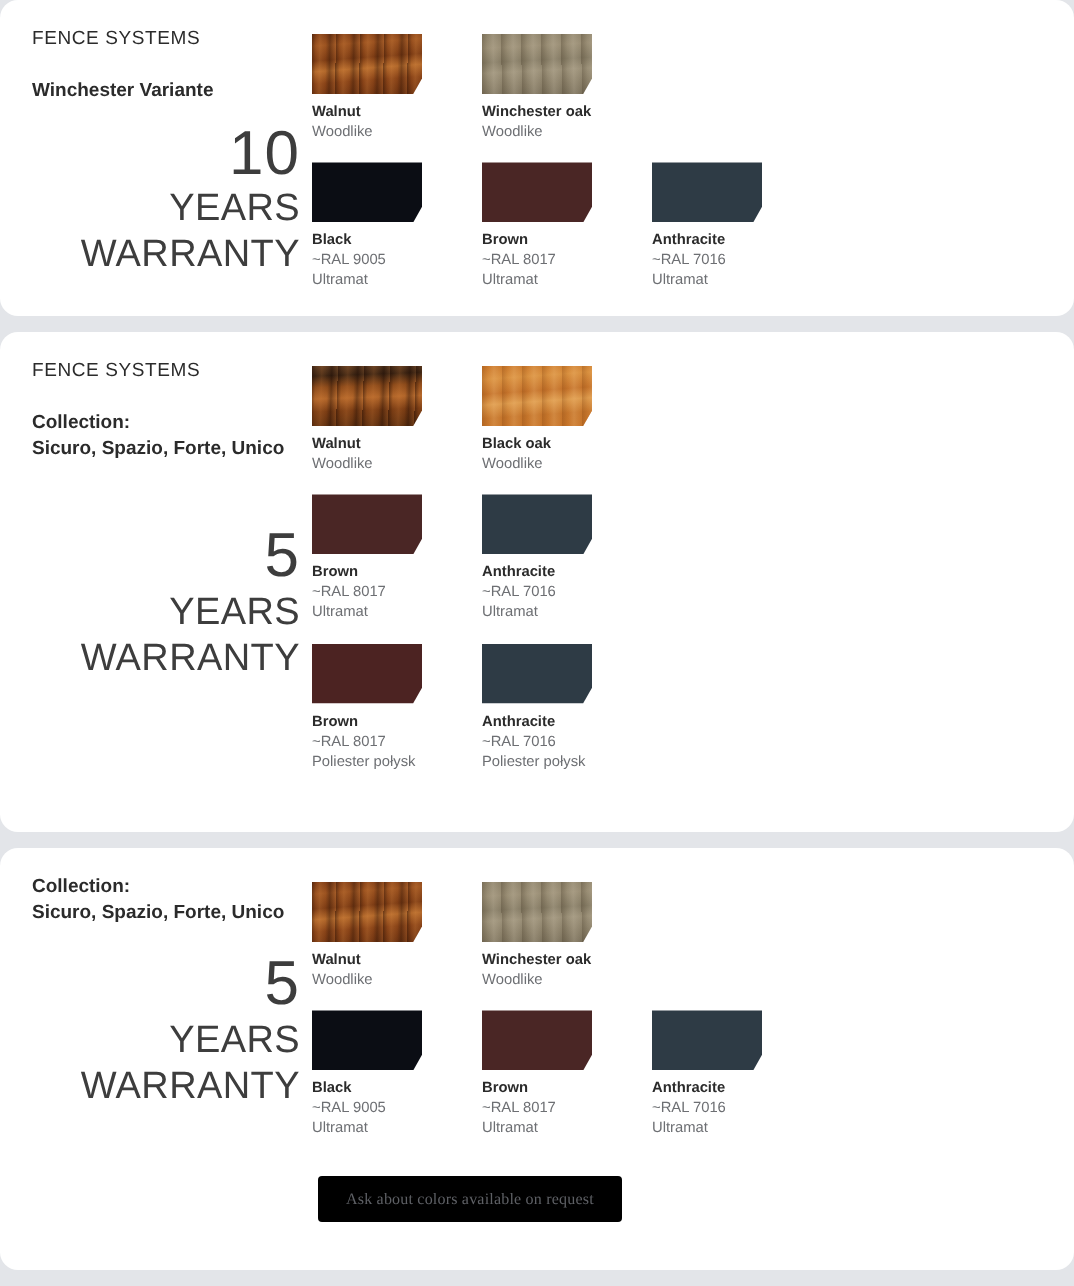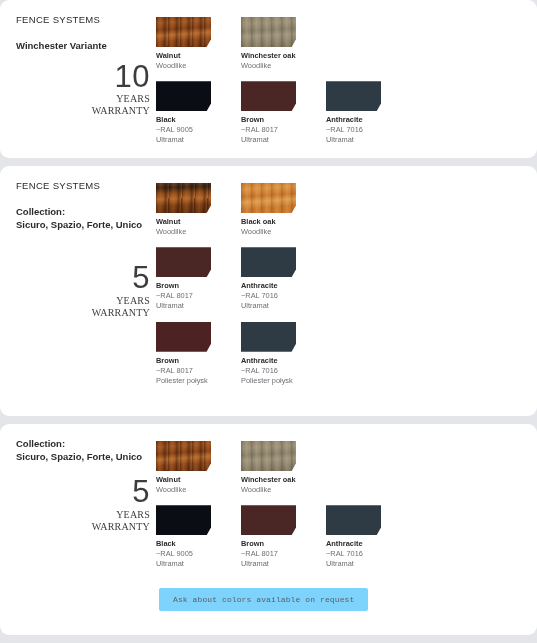--- a/index.html
+++ b/index.html
@@ -77,26 +77,25 @@
   .warranty .years-num {
     font-size: 31px;
     line-height: 1.08;
     letter-spacing: 0.5px;
     display: block;
     font-weight: 300;
   }
 
   .warranty .years-word,
   .warranty .warranty-word {
-    font-size: 10px;
+    font-size: 19px;
     line-height: 1.22;
     display: block;
     letter-spacing: 0.2px;
     font-weight: 300;
-    font-family: Liberation Serif, serif;
   }
 
   .w10 { margin-top: 7px; }
   .w5  { margin-top: 30px; }
   .w5b { margin-top: 12px; }
 
   
   .swatch-row {
     display: flex;
     flex-direction: row;
@@ -167,24 +166,24 @@
   }
 
   
   .request-wrap {
     margin-top: 18px;
     display: flex;
     justify-content: flex-start;
     padding-left: 3px;
   }
   .request-btn {
-    background: #7dd3fc;
+    background: #000000;
     color: #5e6065;
     font-size: 8px;
-    font-family: Liberation Mono, monospace;
+    font-family: Liberation Serif, serif;
     border: none;
     border-radius: 2px;
     padding: 7px 14px;
     cursor: pointer;
     letter-spacing: 0.1px;
   }
 
   #card1 { height: 158px; }
   #card2 { height: 250px; }
   #card3 { height: 211px; }

